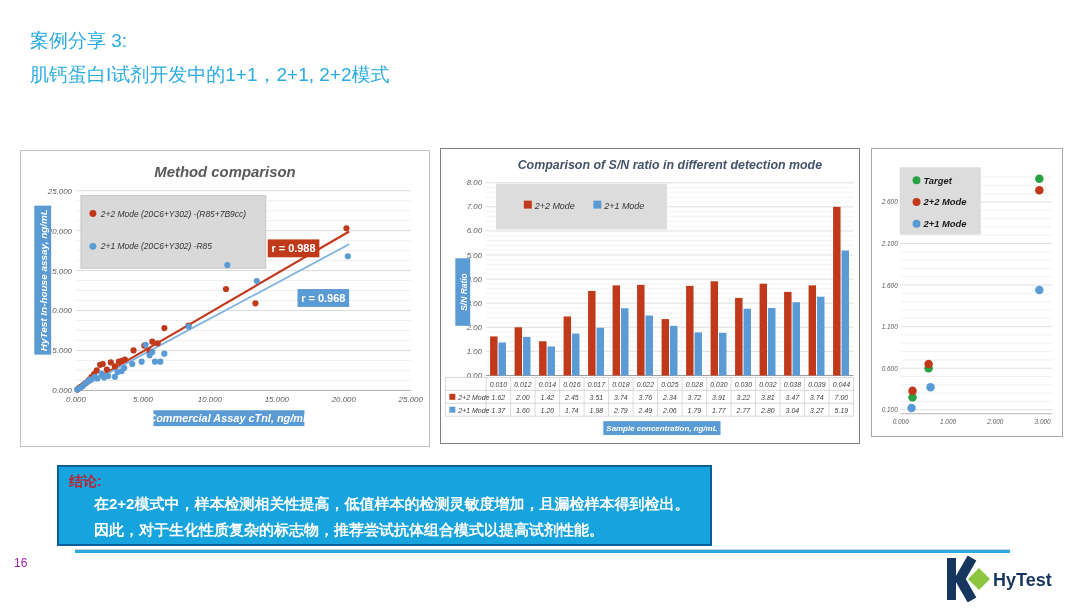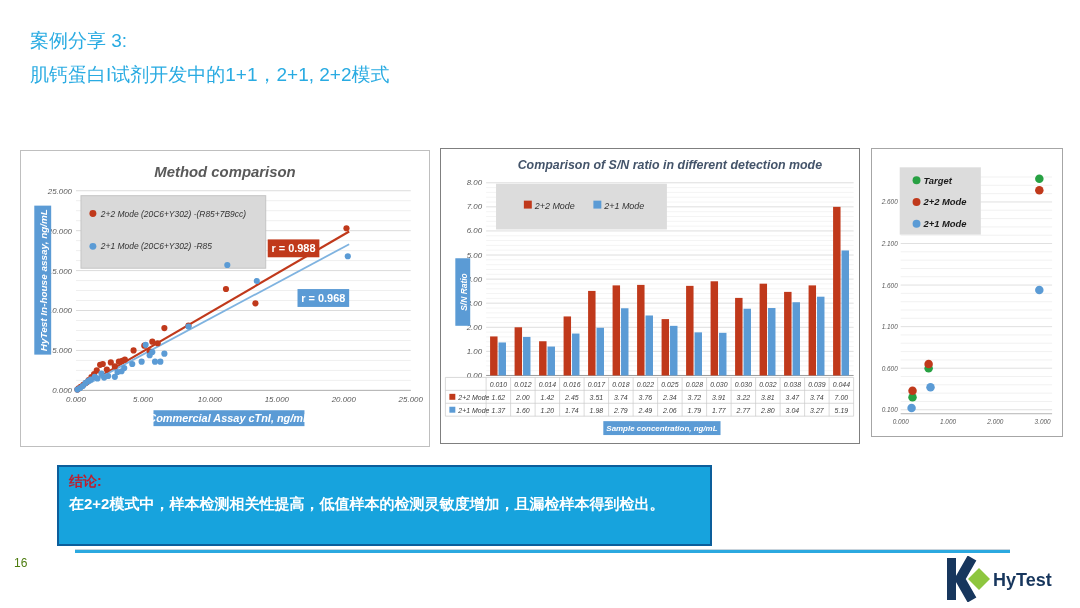--- a/index.html
+++ b/index.html
@@ -14,24 +14,24 @@
     font-size:17px; font-weight:bold; color:#111; }
   .panel { position:absolute; background:#fff; }
   .panel-left  { left:20px;  top:150px; width:410px; height:297px; border:1px solid #bfbfbf; }
   .panel-mid   { left:440px; top:148px; width:420px; height:296px; border:1.5px solid #7f7f7f; }
   .panel-right { left:871px; top:148px; width:192px; height:289px; border:1px solid #a6a6a6; }
   .conclusion {
     position:absolute; left:57px; top:465px; width:655px; height:81px;
     background:#17A3DD; border:2px solid #0C5E9B; padding:4px 21px 0 10px;
   }
   .conclusion .label { color:#BE1E2D; font-weight:bold; font-size:14px; line-height:20px; }
-  .conclusion .line  { color:#ffffff; font-weight:bold; font-size:15px; line-height:26px; white-space:nowrap; }
+  .conclusion .line  { color:#ffffff; font-weight:bold; font-size:15px; line-height:26px; white-space:nowrap;margin-left:25px; }
   .divider { position:absolute; left:75px; top:549px; width:935px; height:4px;
     border-top:1px solid #c9d4dc; background:#2BA9E0; }
-  .page-number { position:absolute; left:14px; top:556px; font-size:12px; color:#4d7c0f; }
+  .page-number { position:absolute; left:14px; top:556px; font-size:12px; color:#a21caf; }
   .logo { position:absolute; left:945px; top:556px; width:140px; height:46px; }
   svg text { font-family:"Liberation Sans", sans-serif; }
 </style>
 </head>
 <body>
 
 <div class="slide">
 
   <div class="title-line1">案例分享 3:</div>
   <div class="title-line2">肌钙蛋白I试剂开发中的1+1，2+1, 2+2模式</div>
@@ -373,20 +373,21 @@
       <g>
         <circle cx="39.996875" cy="261.32" r="4.3" fill="#5B9BD5"></circle>
         <circle cx="59.121875" cy="240.32" r="4.3" fill="#5B9BD5"></circle>
         <circle cx="169.09062500000002" cy="142.04000000000002" r="4.3" fill="#5B9BD5"></circle>
       </g>
     </svg>
 
   <div class="conclusion">
     <div class="label">结论:</div>
     <div class="line">在2+2模式中，样本检测相关性提高，低值样本的检测灵敏度增加，且漏检样本得到检出。</div>
+    <div class="line">因此，对于生化性质复杂的标志物，推荐尝试抗体组合模式以提高试剂性能。</div>
   </div>
 
   <div class="divider"></div>
   <div class="page-number">16</div>
 
   <svg class="logo" viewBox="0 0 140 46">
     <rect x="2" y="2" width="9" height="42" fill="#17365D"></rect>
     <path d="M27,2 L15,23 L27,44" fill="none" stroke="#17365D" stroke-width="10"></path>
     <path d="M34,12 L45,23 L34,34 L23,23 Z" fill="#8DC63F"></path>
     <text x="48" y="30" font-size="18" font-weight="bold" fill="#17365D">HyTest</text>

